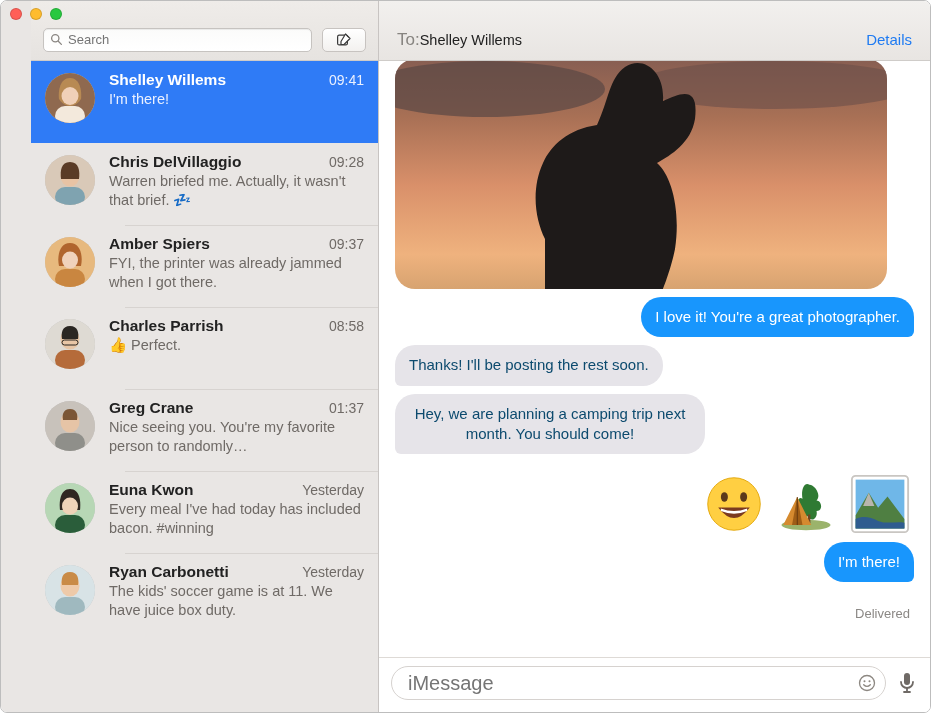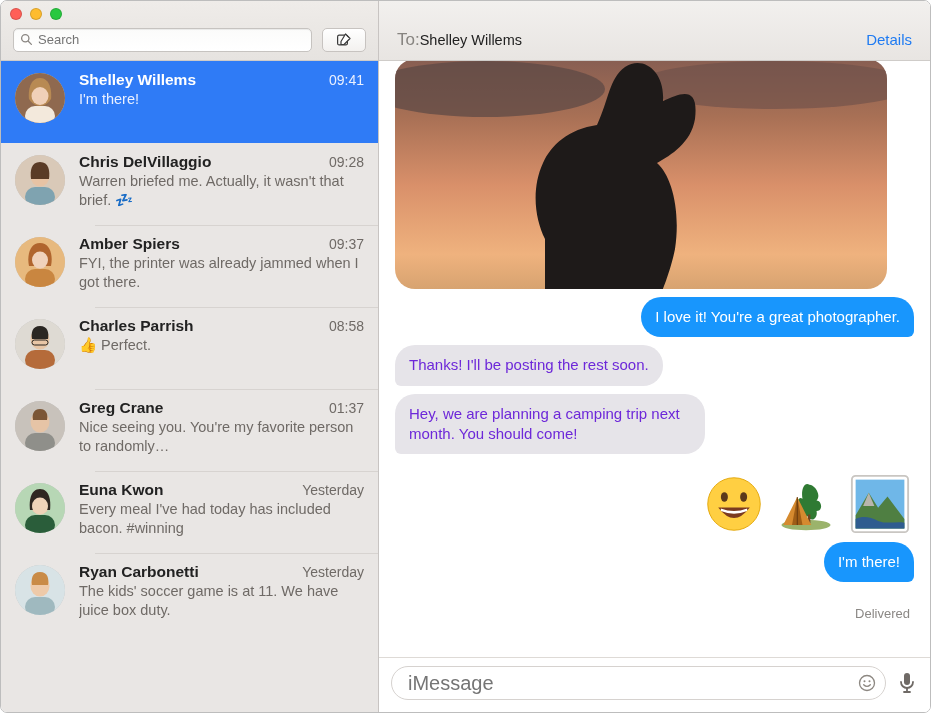--- a/index.html
+++ b/index.html
@@ -43,20 +43,21 @@
   }
 
   
   .sidebar {
     width: 378px;
     flex: 0 0 378px;
     background: #e9e6e4;
     border-right: 1px solid #c8c4c2;
     display: flex;
     flex-direction: column;
+    padding-left: 30px;
   }
   .sidebar-toolbar {
     height: 60px;
     padding: 26px 12px 8px 12px;
     display: flex;
     align-items: center;
     gap: 10px;
     background: linear-gradient(#efece9, #e6e3e0);
     border-bottom: 1px solid #cfcbc8;
   }
@@ -160,40 +161,41 @@
   .thread {
     flex: 1;
     overflow: hidden;
     padding: 14px 16px 6px 16px;
     display: flex;
     flex-direction: column;
   }
   .row {
     display: flex;
     margin: 4px 0;
+    text-align: center;
   }
   .row.sent { justify-content: flex-end; }
   .row.recv { justify-content: flex-start; }
   .bubble {
     max-width: 310px;
     padding: 10px 14px;
     border-radius: 20px;
     font-size: 15px;
     line-height: 1.35;
     position: relative;
     word-wrap: break-word;
   }
   .bubble.sent {
     background: #1896fd;
     color: #fff;
     border-bottom-right-radius: 6px;
   }
   .bubble.recv {
     background: #e6e4e9;
-    color: #6d28d9;
+    color: #0c4a6e;
     border-bottom-left-radius: 6px;
   }
   .image-bubble {
     width: 492px; height: 230px;
     border-radius: 20px; overflow: hidden;
   }
   .status {
     text-align: right;
     color: #8b8885;
     font-size: 13px;

